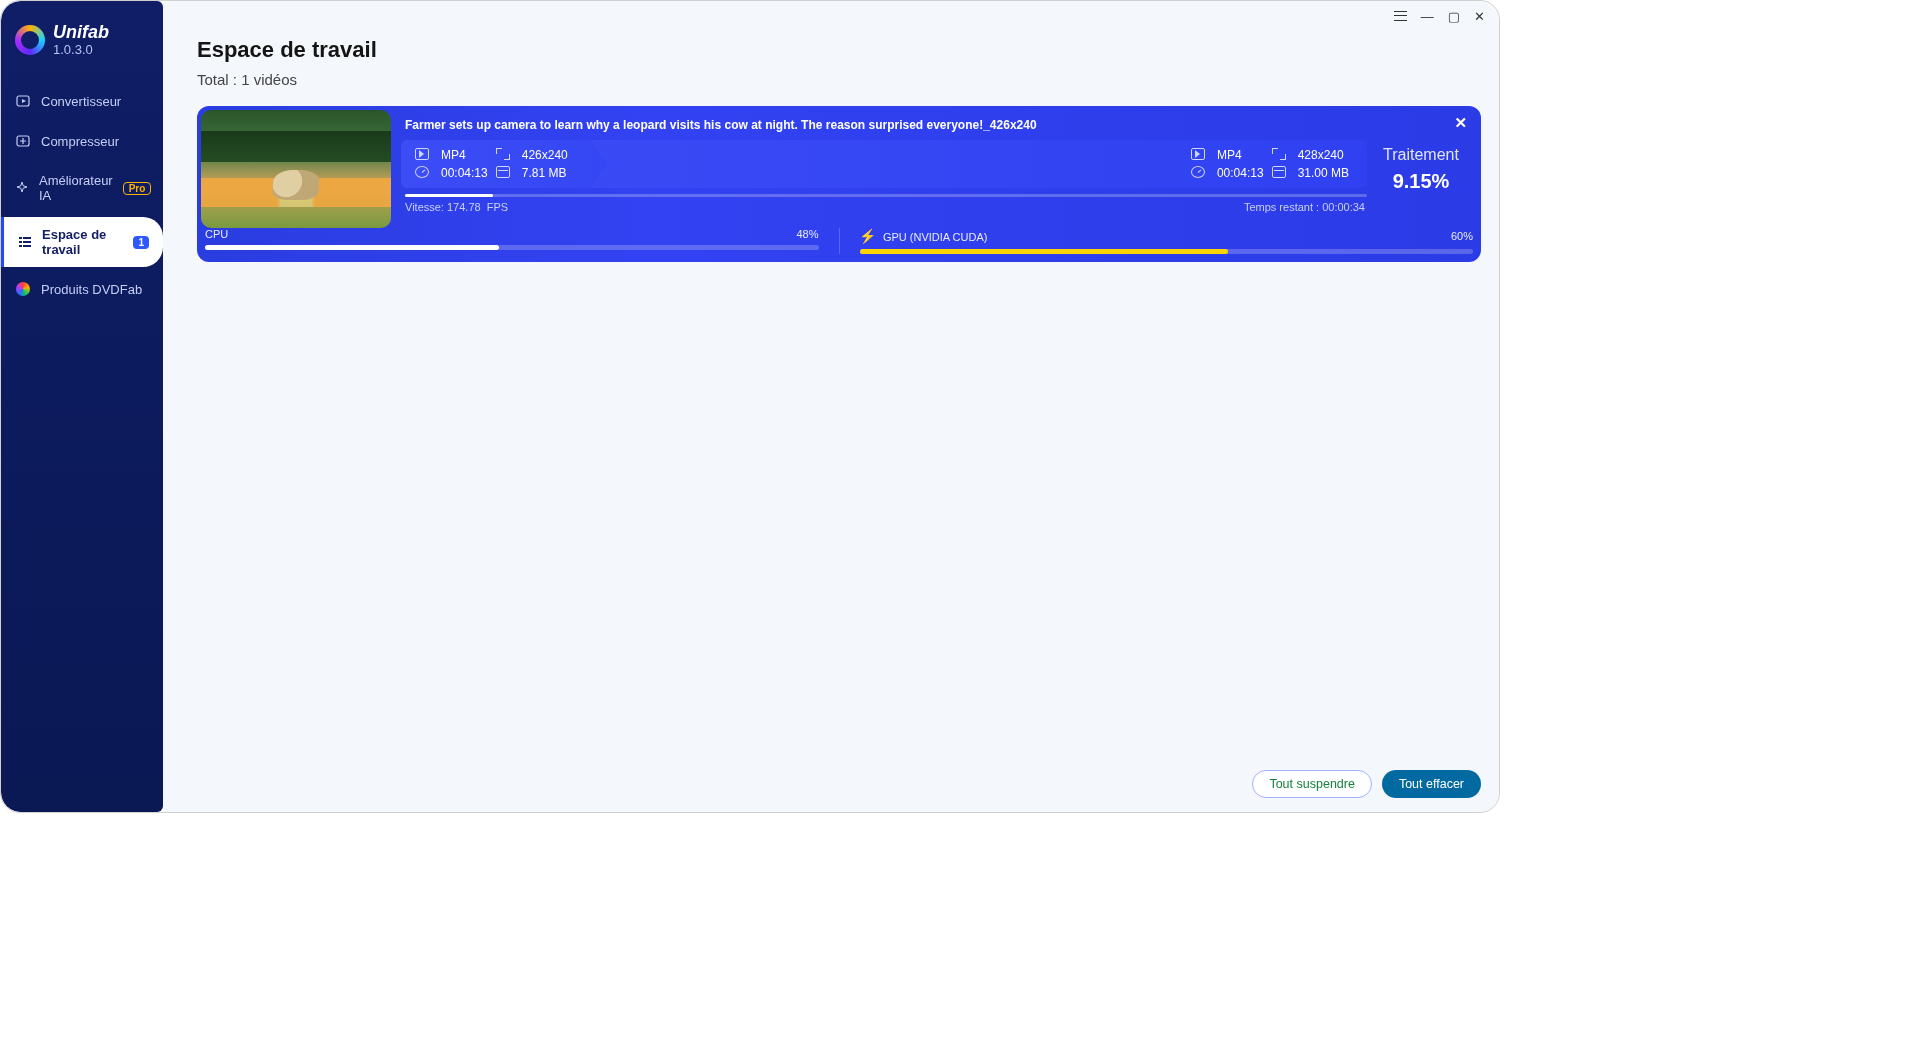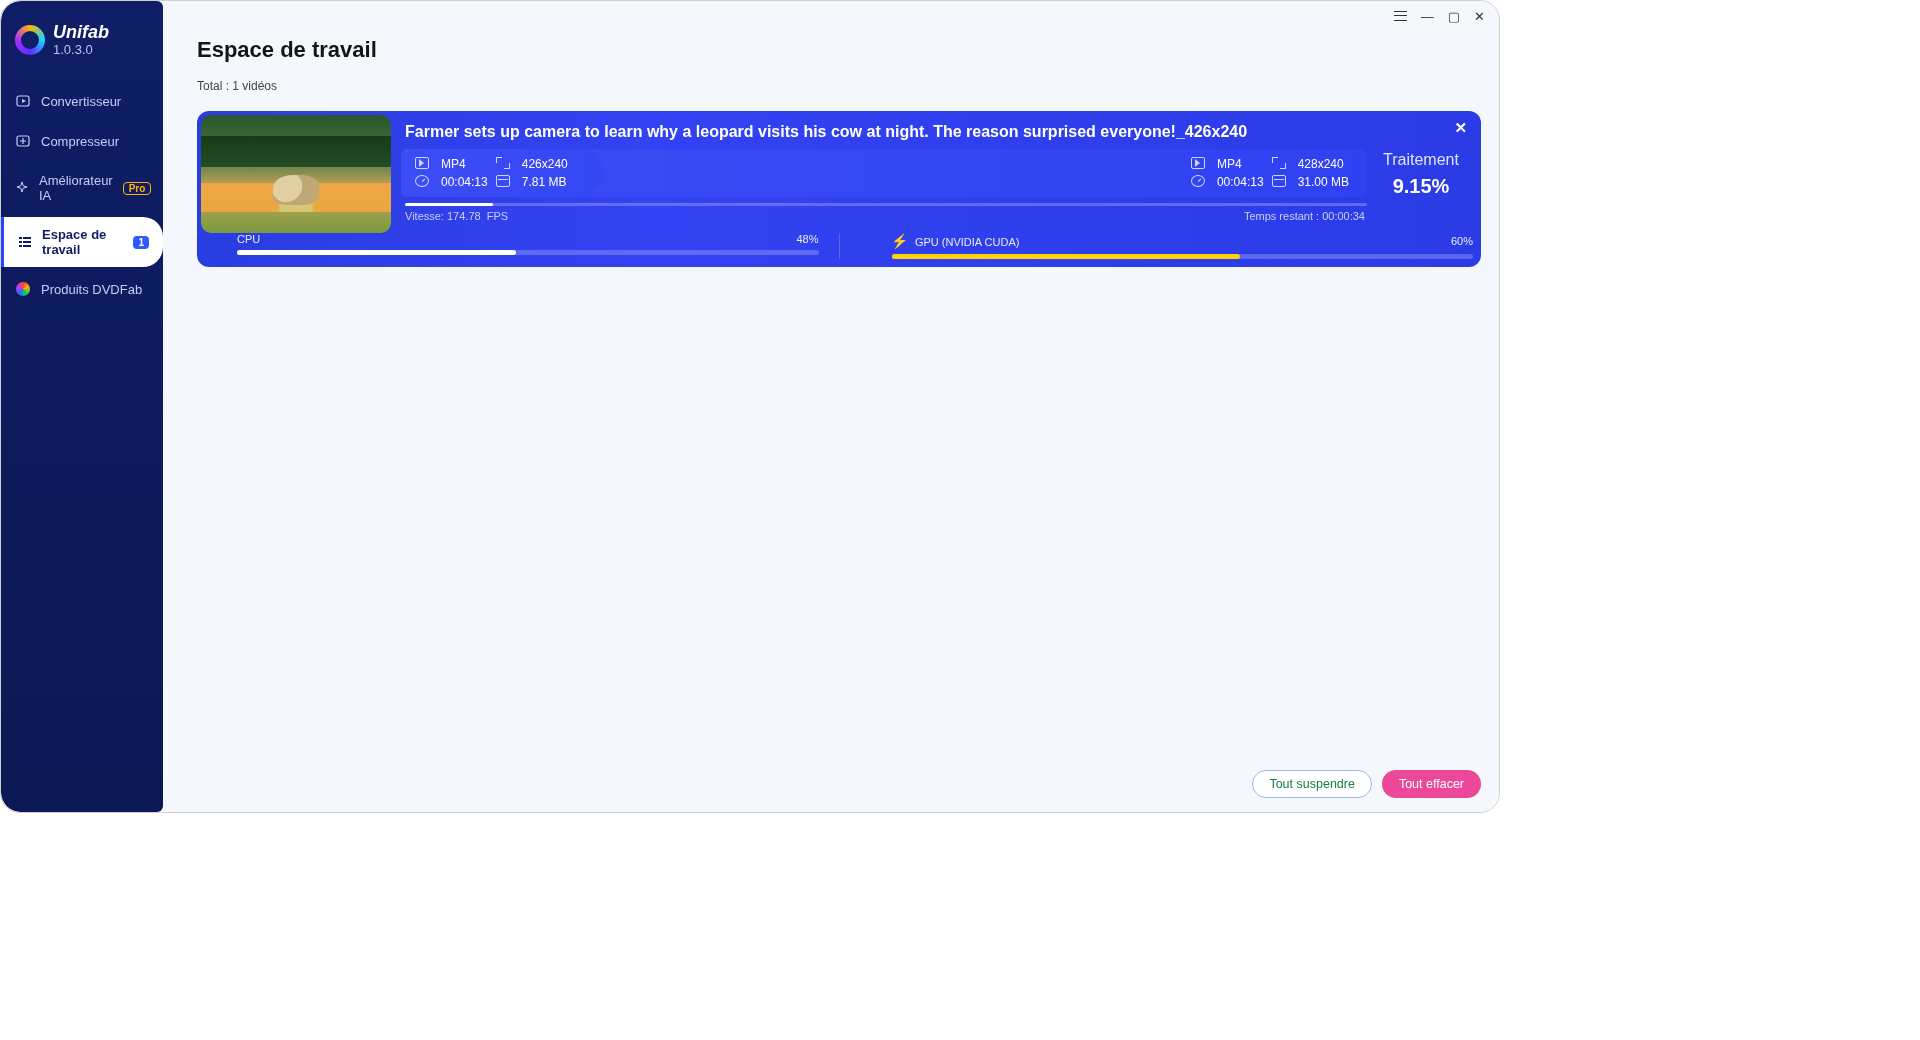--- a/index.html
+++ b/index.html
@@ -83,21 +83,21 @@
   .win-controls {
     position:absolute; top:8px; right:14px;
     display:flex; gap:14px; align-items:center;
     color:#333;
   }
   .win-controls span { cursor:pointer; font-size:13px; }
   .header {
     padding: 36px 34px 0 34px;
   }
   .header h1 { font-size:22px; font-weight:700; color:#151515;}
-  .header .subtitle { font-size:12px; color:#444; margin-top:16px;}
+  .header .subtitle { font-size:15px; color:#444; margin-top:8px;}
   
   .task-card {
     margin: 18px 18px 0 34px;
     background: linear-gradient(90deg,#2a3de0 0%,#3342f2 35%,#2b3be6 100%);
     border-radius:12px;
     padding: 4px 4px 8px 4px;
     color:#fff;
     position:relative;
   }
   .task-close {
@@ -120,21 +120,21 @@
     background: radial-gradient(circle at 30% 40%,#e0cfa3 0 40%,#c0a776 42% 100%);
     border-radius:40% 40% 30% 30%;
     transform: skewX(-4deg);
   }
   .thumb .path{
     position:absolute; left:0; right:0; bottom:18%; height:24%;
     background: linear-gradient(90deg,#f4a83e 0 40%,#e0ce7a 42% 58%,#f4a83e 60% 100%);
     opacity:.85;
   }
   .task-rest { flex:1; display:flex; flex-direction:column;}
-  .task-title { font-size:16px; font-weight:700; margin:8px 0 8px 4px;}
+  .task-title { font-size:12px; font-weight:700; margin:8px 0 8px 4px;}
   .formats-row {
     display:flex; align-items:center; gap:0; position:relative;
     height:48px;
   }
   .fmt-wrap {
     background: linear-gradient(90deg,#3c4df6 0%,#2f41f1 100%);
     border-radius:6px;
     display:flex; align-items:center;
     flex:1; height:48px;
     padding-left:4px;
@@ -181,39 +181,39 @@
   .speed-row{ display:flex; justify-content:space-between; font-size:11px;
     color:#c8d0ff; padding: 0 2px 0 4px;}
   .right-pct { width:110px; display:flex; flex-direction:column; align-items:center; justify-content:center; gap:6px; padding:0 6px 0 4px;}
   .right-pct .lbl { font-size:16px; color:#dfe4ff;}
   .right-pct .pct { font-size:20px; font-weight:800;}
   .gpu-cpu-row{
     display:flex; gap:20px; padding:0 4px;
     font-size:11px;
     align-items:flex-start;
   }
-  .meter { flex:1;margin-left:32px; }
+  .meter { flex:1; }
   .meter-head{ display:flex; justify-content:space-between; align-items:center; color:#e7ebff;}
   .meter-bar{ height:5px; background:rgba(255,255,255,.22); border-radius:3px; margin-top:5px; position:relative;}
   .meter-bar .mfill{position:absolute;left:0;top:0;bottom:0;border-radius:3px;}
   .mfill.cpu{background:#fff;}
   .mfill.gpu{background:#ffd400;}
   .bolt{ color:#ffd400; font-size:14px; margin-right:6px;}
   .divider{ width:1px; height:26px; background:rgba(255,255,255,.2);}
   
   .footer {
     position:absolute; right:18px; bottom:14px;
     display:flex; gap:10px;
   }
   .btn {
     font-size:12.5px; padding:6px 16px; border-radius:14px;
     cursor:pointer; border:1px solid transparent;
   }
   .btn-outline { background:#fff; color:#15803d; border-color:#9fb0ff;}
-  .btn-primary { background:#ec4899; color:#fff;}
+  .btn-primary { background:#0369a1; color:#fff;}
   .hamburger{display:inline-block;width:13px;height:10px;position:relative;}
   .hamburger:before,.hamburger:after,.hamburger span{content:"";position:absolute;left:0;right:0;height:1.4px;background:#333;}
   .hamburger:before{top:0;} .hamburger span{top:4px;} .hamburger:after{bottom:0;}
   svg{display:block}
   .task-body{display:flex;}
   .task-main{flex:1;}
 </style>
 </head>
 <body>
 

